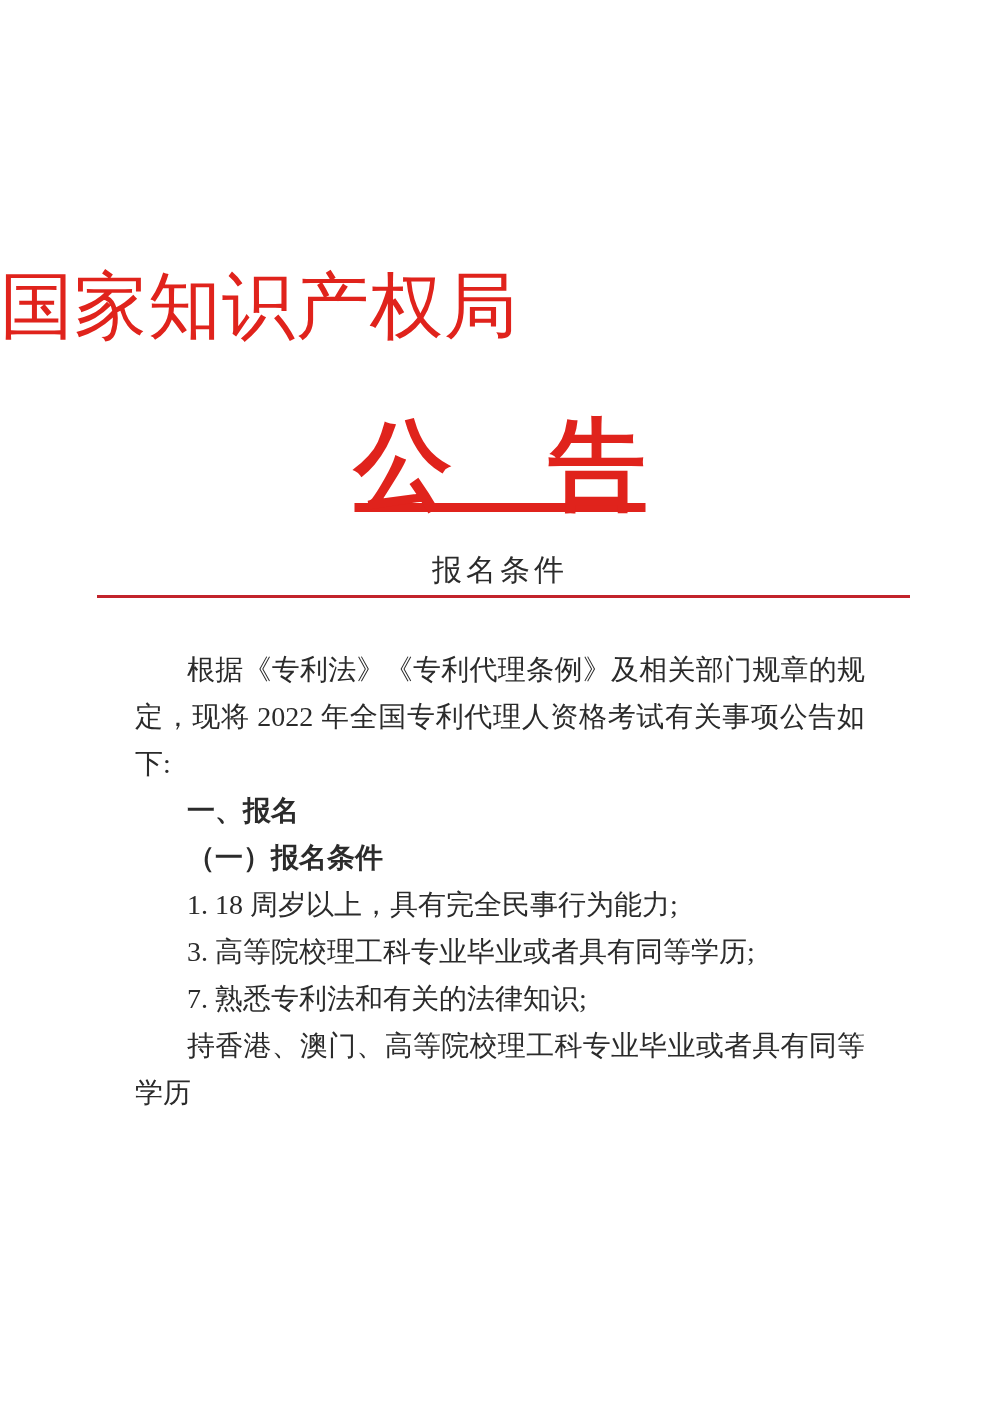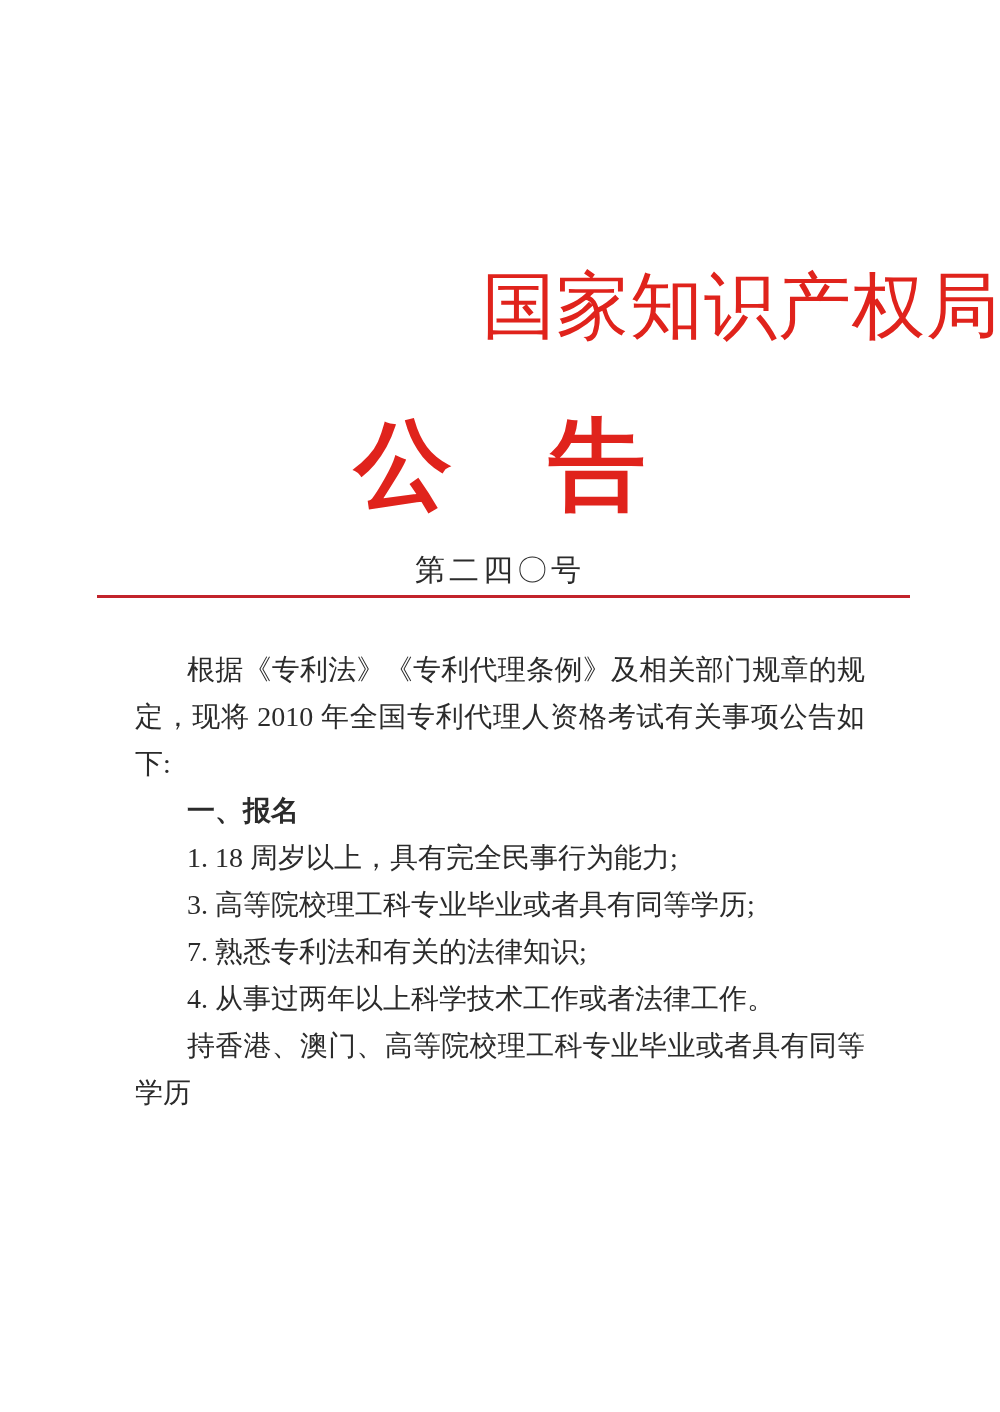--- a/index.html
+++ b/index.html
@@ -11,21 +11,21 @@
     position: relative;
     width: 1000px;
     height: 1412px;
     background: #ffffff;
     overflow: hidden;
     font-family: "Liberation Serif", "DejaVu Serif", serif;
   }
   .agency-title {
     margin: 0;
     padding-top: 268px;
-    text-align: right;
+    text-align: left;
     font-size: 73px;
     line-height: 78px;
     font-weight: normal;
     letter-spacing: 1px;
     white-space: nowrap;
   }
   .notice-title {
     margin: 70px 0 0 0;
     text-align: center;
     font-size: 97px;
@@ -70,28 +70,28 @@
     font-weight: bold;
     text-align: left;
   }
 </style>
 </head>
 <body>
 
 <div class="page">
   <div class="agency-title" style="color: rgb(224, 35, 28);">国家知识产权局</div>
 
-  <div class="notice-title" style="color: rgb(224, 35, 28);">公　告</div>
+  <div class="notice-title" style="color: rgb(224, 35, 28); text-decoration: underline;">公　告</div>
 
-  <div class="doc-number" style="color: rgb(43, 43, 43);">第二四〇号</div>
+  <div class="doc-number" style="color: rgb(43, 43, 43);">报名条件</div>
 
   <hr class="red-rule" style="background: rgb(194, 35, 43);">
 
   <div class="doc-body" style="color: rgb(43, 43, 43);">
-      <p class="normal">根据《专利法》《专利代理条例》及相关部门规章的规定，现将 2010 年全国专利代理人资格考试有关事项公告如下:</p>
+      <p class="normal">根据《专利法》《专利代理条例》及相关部门规章的规定，现将 2022 年全国专利代理人资格考试有关事项公告如下:</p>
       <p class="h1">一、报名</p>
+      <p class="h2">（一）报名条件</p>
       <p class="normal">1. 18 周岁以上，具有完全民事行为能力;</p>
       <p class="normal">3. 高等院校理工科专业毕业或者具有同等学历;</p>
       <p class="normal">7. 熟悉专利法和有关的法律知识;</p>
-      <p class="normal">4. 从事过两年以上科学技术工作或者法律工作。</p>
       <p class="normal">持香港、澳门、高等院校理工科专业毕业或者具有同等学历</p>
     </div>
 </div>
 
 </body></html>

